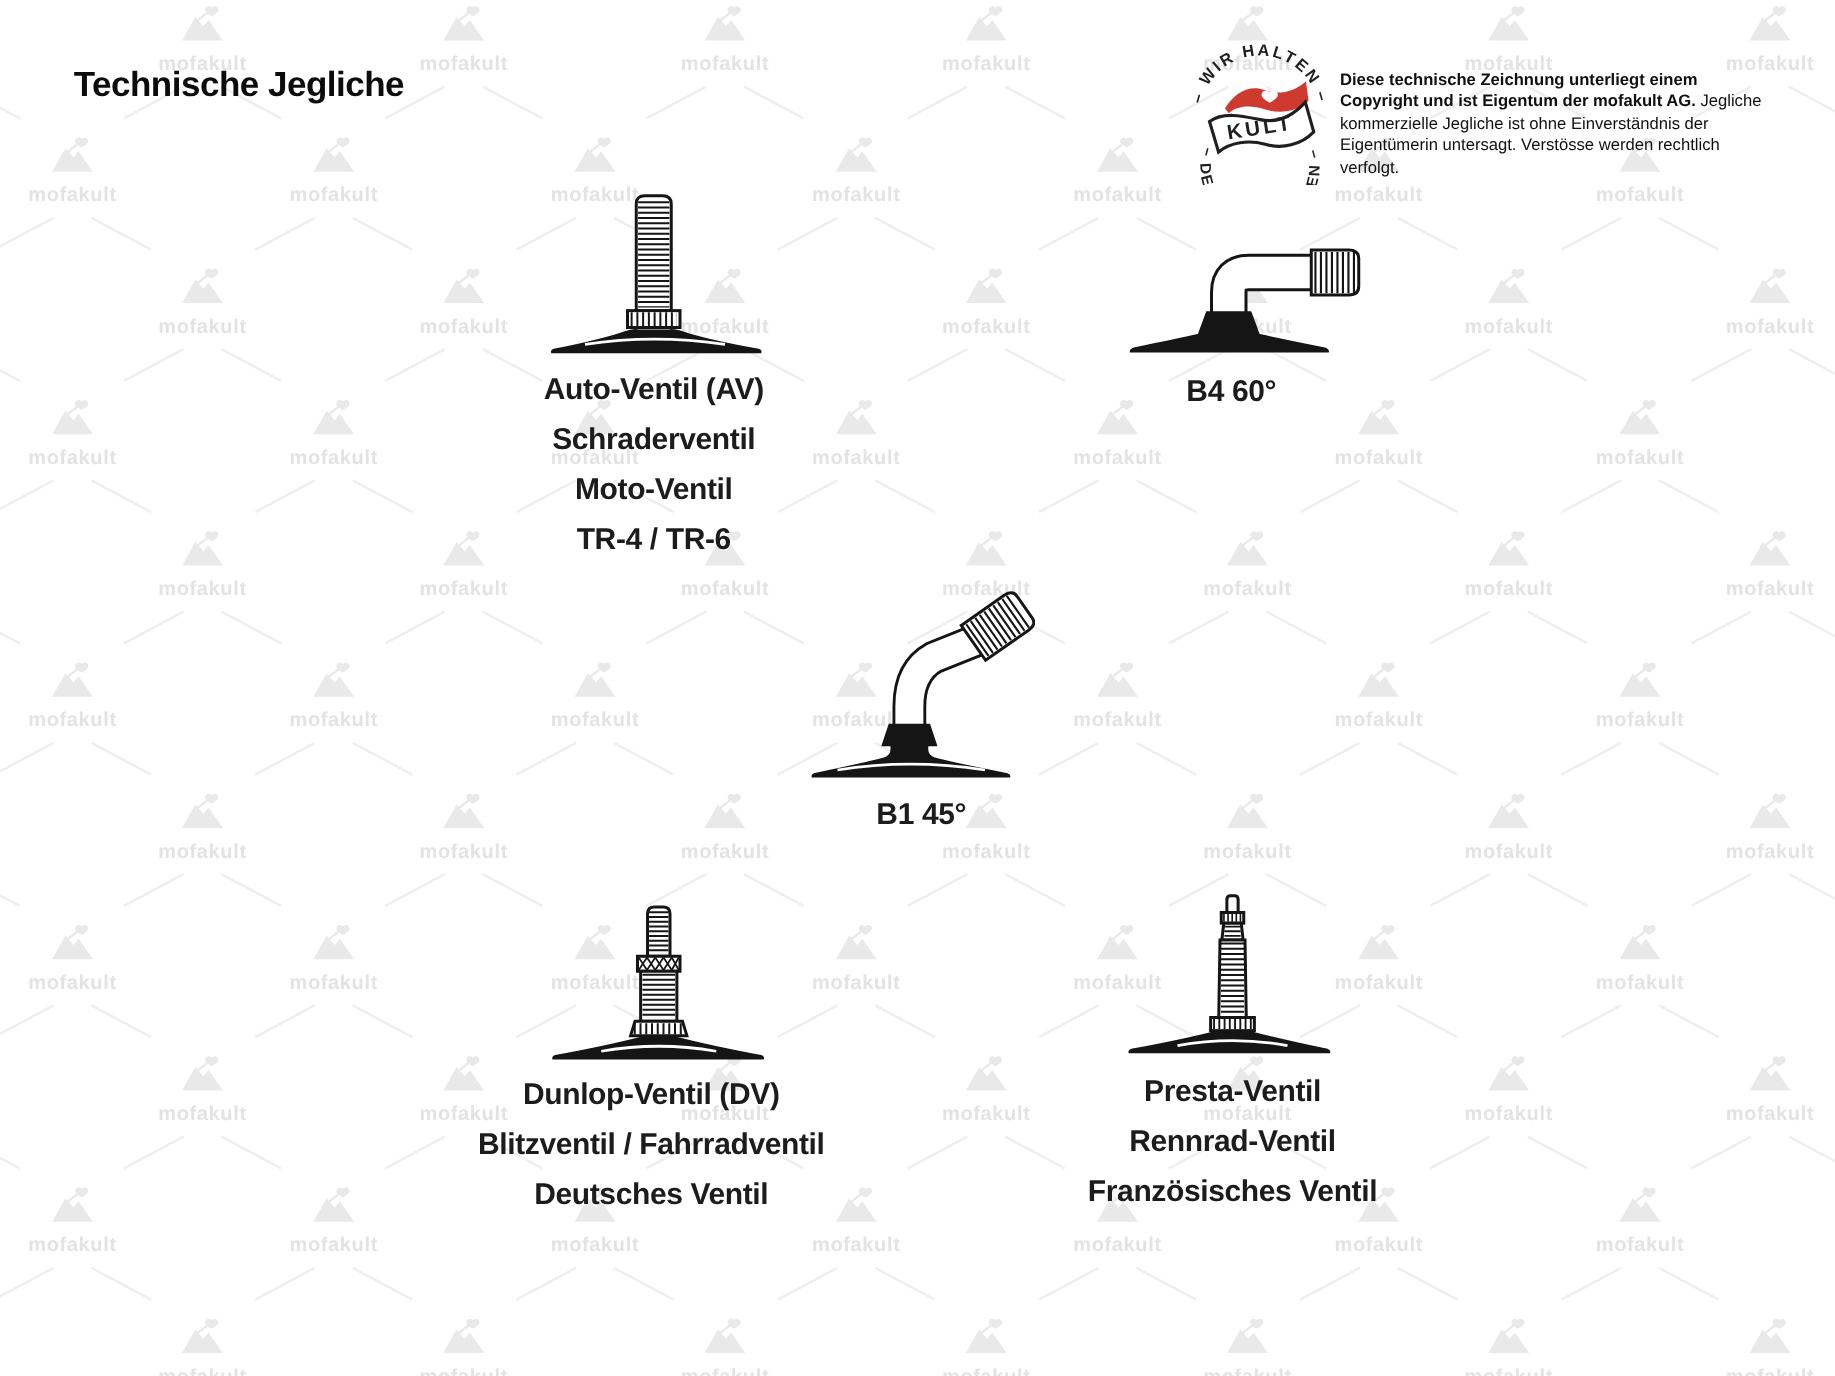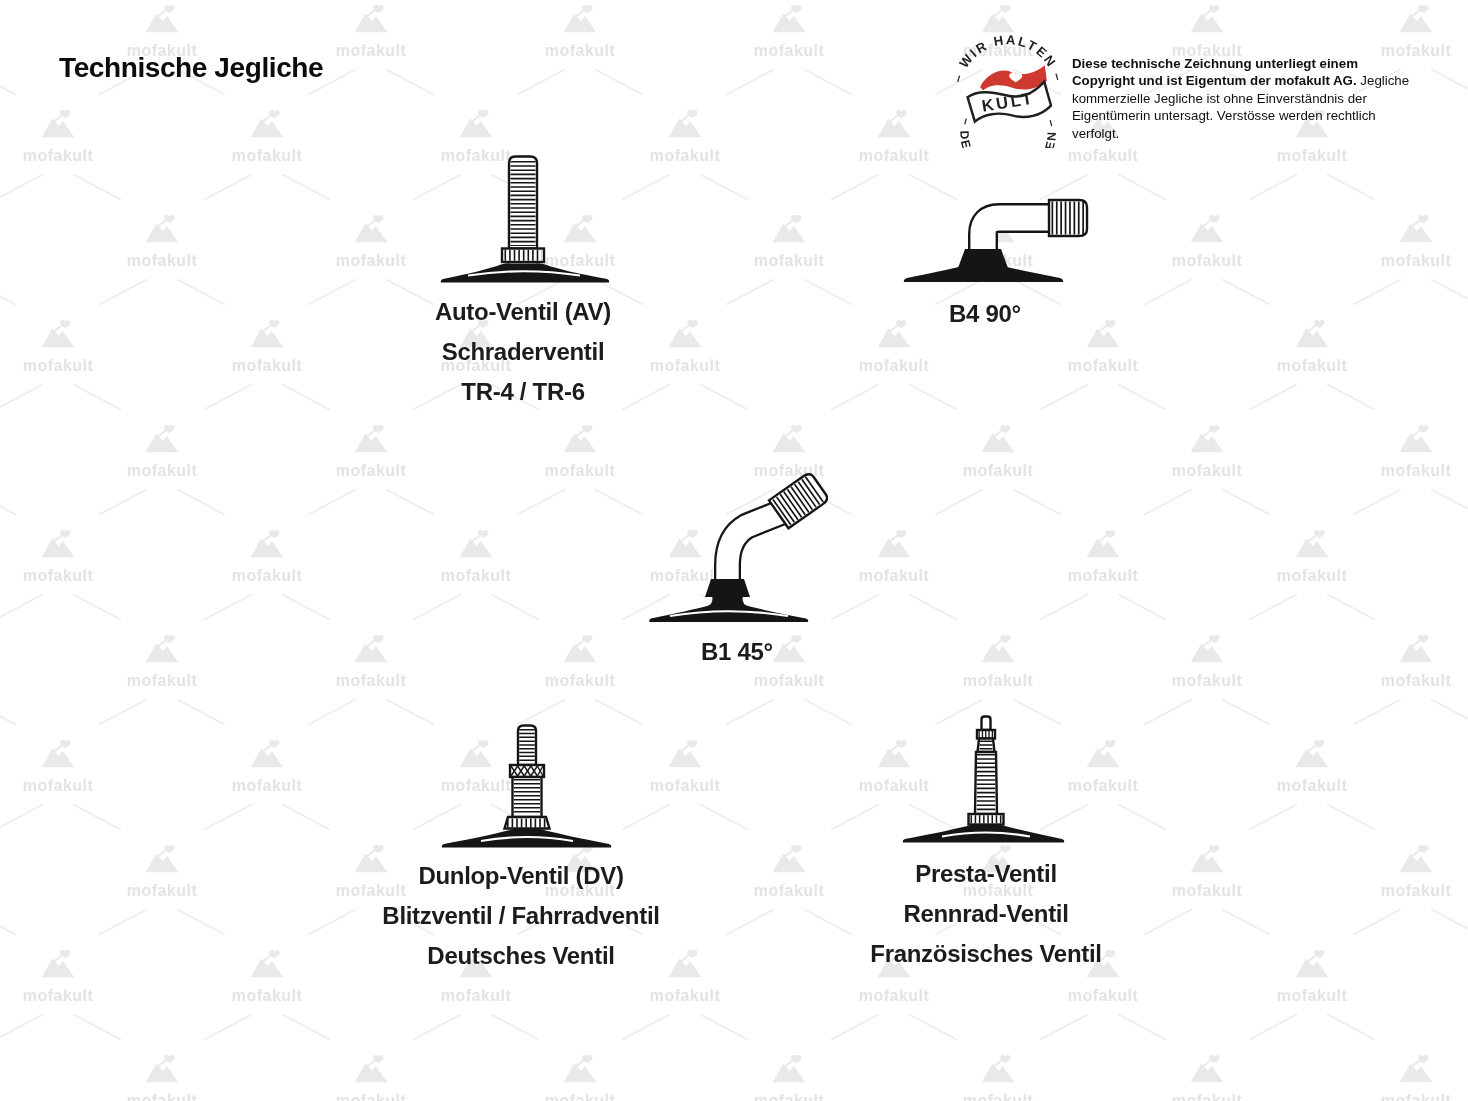--- a/index.html
+++ b/index.html
@@ -476,33 +476,34 @@
   <path class="blk" d="M35,126 Q75,118 93,111.5 Q100,109.5 103,110.5 L127,110.5 Q130,109.5 137,111.5 Q155,118 199,126 Q202,127 201,129.5 L33,129.5 Q32,127 35,126 Z"></path>
   <path class="slit" d="M60,122.5 Q115,114 172,122.5"></path>
   <path class="out" d="M101,10 Q101,3.5 108,3.5 L122,3.5 Q129,3.5 129,10 L129,95.5 L101,95.5 Z"></path>
   <line class="thr" x1="115" y1="8" x2="115" y2="93" stroke-width="25" stroke-dasharray="1.6,2.6"></line>
   <rect class="out" x="94" y="95.5" width="42" height="13.5"></rect>
   <line class="thr" x1="96.5" y1="102.2" x2="133.5" y2="102.2" stroke-width="11" stroke-dasharray="1.6,3"></line>
 </svg>
 <div class="vlabel" style="left:338px;top:292px;width:370px">
   <div>Auto-Ventil (AV)</div>
   <div>Schraderventil</div>
+  <div>Moto-Ventil</div>
   <div>TR-4 / TR-6</div>
 </div>
 
 <svg class="valve" style="left:883px;top:188px" width="212" height="102" viewBox="0 0 212 102">
   <path class="tubeB" d="M100,74 V46 Q100,30 116,30 L170,30" stroke-width="30"></path>
   <path class="tubeW" d="M100,74 V46 Q100,30 116,30 L170,30" stroke-width="25.2"></path>
   <path class="out" d="M166,12 L196,12 Q204,12 204,19 L204,41 Q204,48 196,48 L166,48 Z"></path>
   <line class="thr" x1="168.5" y1="30" x2="201" y2="30" stroke-width="33" stroke-dasharray="1.7,2.7"></line>
   <path class="blk" d="M82,61 L118,61 L125,80 L75,80 Z"></path>
   <path class="blk" d="M24,90 Q58,83 76,79 L124,79 Q142,83 177,90 Q181,91.5 180,94 L21,94 Q20,91.5 24,90 Z"></path>
 </svg>
 <div class="vlabel" style="left:785px;top:294px;width:400px">
-  <div>B4 90°</div>
+  <div>B4 60°</div>
 </div>
 
 <svg class="valve" style="left:648px;top:473px" width="180" height="164" viewBox="0 0 180 164">
   <path class="tubeB" d="M79.5,118 V92 Q79.5,64 99,53 L134,39" stroke-width="27"></path>
   <path class="tubeW" d="M79.5,118 V92 Q79.5,64 99,53 L134,39" stroke-width="22.4"></path>
   <g transform="translate(134,39) rotate(-35)">
     <path class="out" d="M-4,-17 L38,-17 Q46,-17 46,-10.5 L46,10.5 Q46,17 38,17 L-4,17 Z"></path>
     <line class="thr" x1="-1" y1="0" x2="43" y2="0" stroke-width="31" stroke-dasharray="1.7,2.7"></line>
   </g>
   <path class="blk" d="M63,106 L96,106 L102,124 L57,124 Z"></path>

